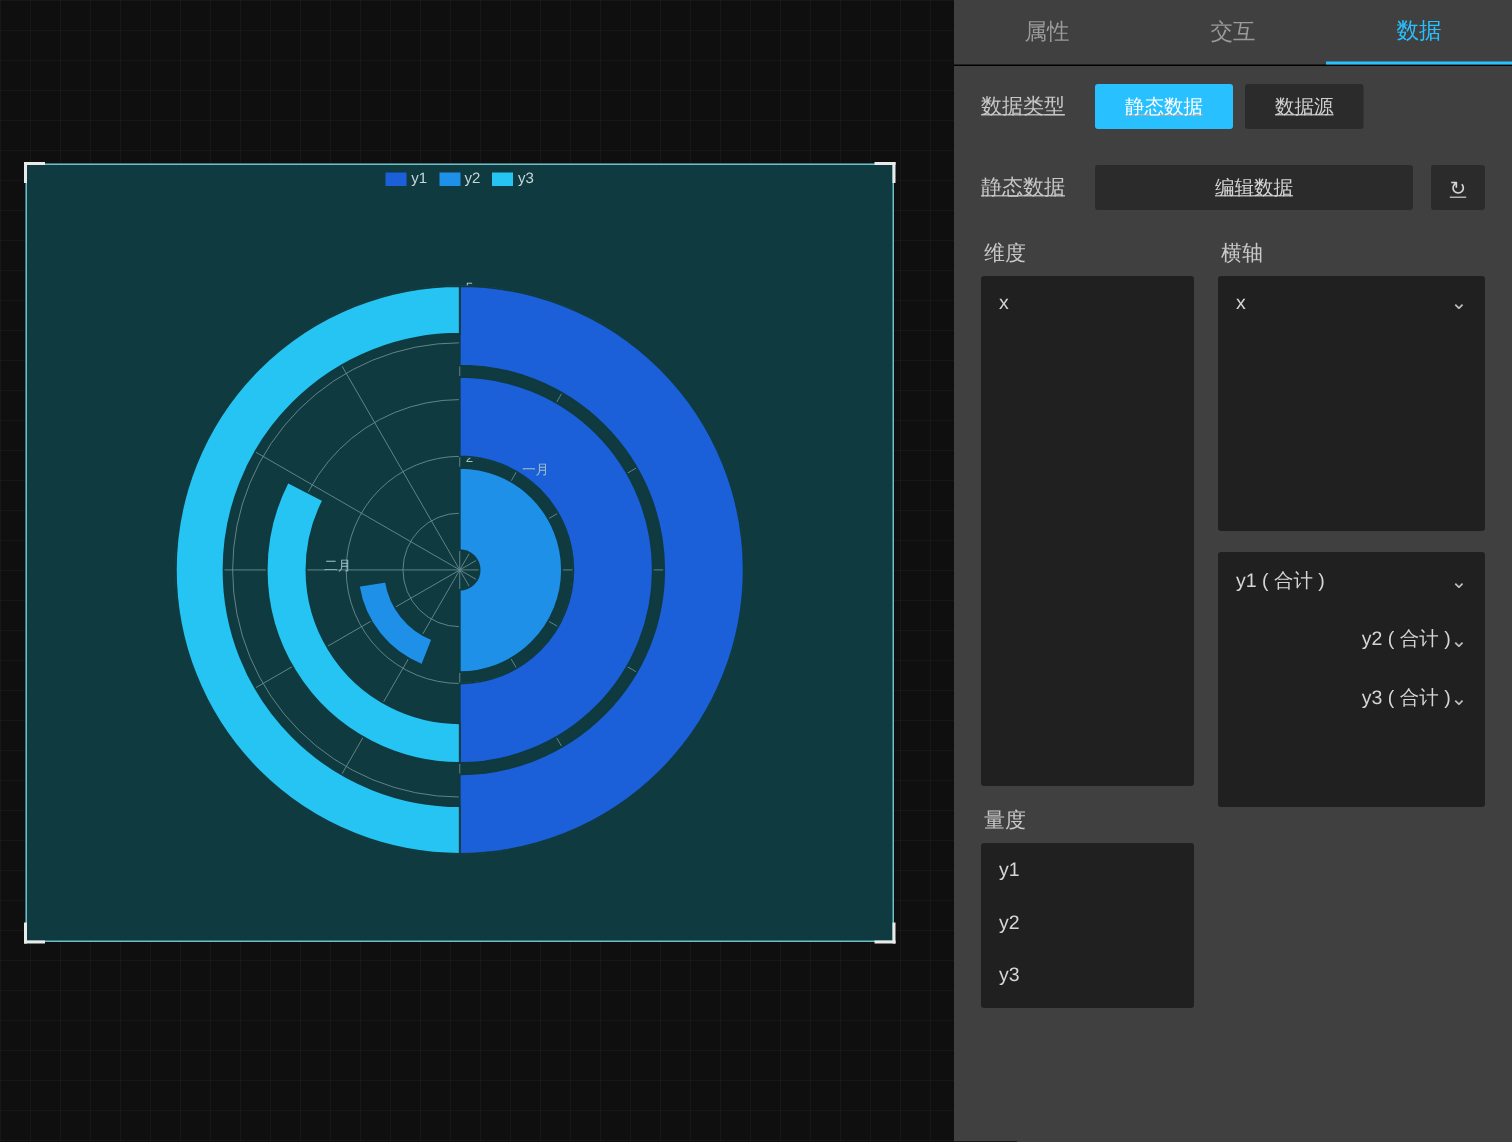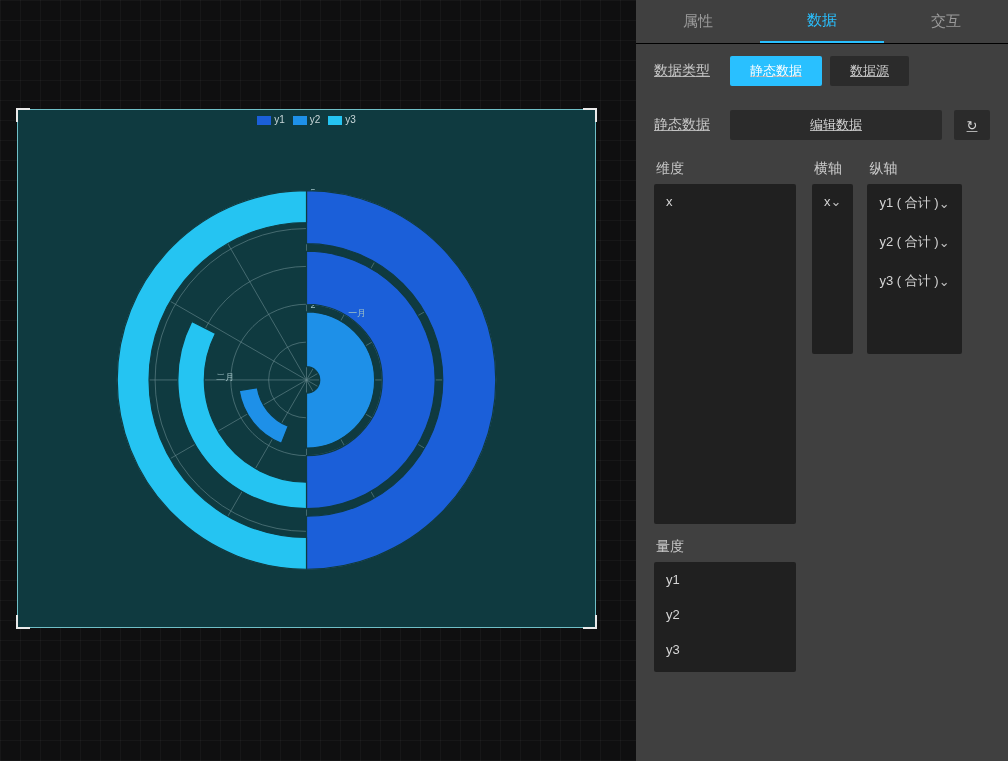--- a/index.html
+++ b/index.html
@@ -141,21 +141,21 @@
     display: flex;
     padding: 8px 18px 0 18px;
     gap: 16px;
   }
   .col-left {
     width: 142px;
     display: flex; flex-direction: column; gap: 14px;
   }
   .col-right {
     flex: 1;
-    display: flex; flex-direction: row; gap: 14px;
+    display: flex; flex-direction: column; gap: 14px;
   }
   .group-title { font-size: 14px; color: #c8c8c8; margin-bottom: 6px; padding-left: 2px;}
   .well {
     background: #202020;
     min-height: 40px;
     border-radius: 2px;
   }
   .well.tall  { min-height: 340px; }
   .well.med   { min-height: 170px; }
   .well.small { min-height: 110px; }
@@ -221,22 +221,22 @@
           <path d="M -25.17971940363197 63.59671163475638 A 68.39999999999999 68.39999999999999 0 0 1 -67.5578824967074 10.700117408751797 L -49.41733997444339 7.826937734179556 A 50.03333333333333 50.03333333333333 0 0 0 -18.41849845265672 46.51981684394217 Z" fill="#1e90e8" stroke="#0f3a40" stroke-width="1.2"></path>
           <text x="-81.7" y="1.0005364349033875e-14" font-size="9" fill="#9fc1c4" text-anchor="middle">二月</text>
         </g>
     </svg>
   </div>
 </div>
 
 <div class="side-panel">
   <div class="tabs">
     <div class="tab">属性</div>
+    <div class="tab">交互</div>
     <div class="tab active">数据</div>
-    <div class="tab">交互</div>
   </div>
 
   <div class="section-row">
     <span class="lbl">数据类型</span>
     <div class="seg">
       <div class="seg-btn active">静态数据</div>
       <div class="seg-btn">数据源</div>
     </div>
   </div>
 
@@ -270,21 +270,20 @@
       <div>
         <div class="group-title">横轴</div>
         <div class="well med">
           <div class="drop-item">
             <span>x</span>
             <span class="chev">⌄</span>
           </div>
         </div>
       </div>
       <div>
-        <div class="group-title">纵轴</div>
         <div class="well med">
           <div class="drop-item">
             <span>y1 ( 合计 )</span>
             <span class="chev">⌄</span>
           </div>
           <div class="drop-item">
             <span>y2 ( 合计 )</span>
             <span class="chev">⌄</span>
           </div>
           <div class="drop-item">

